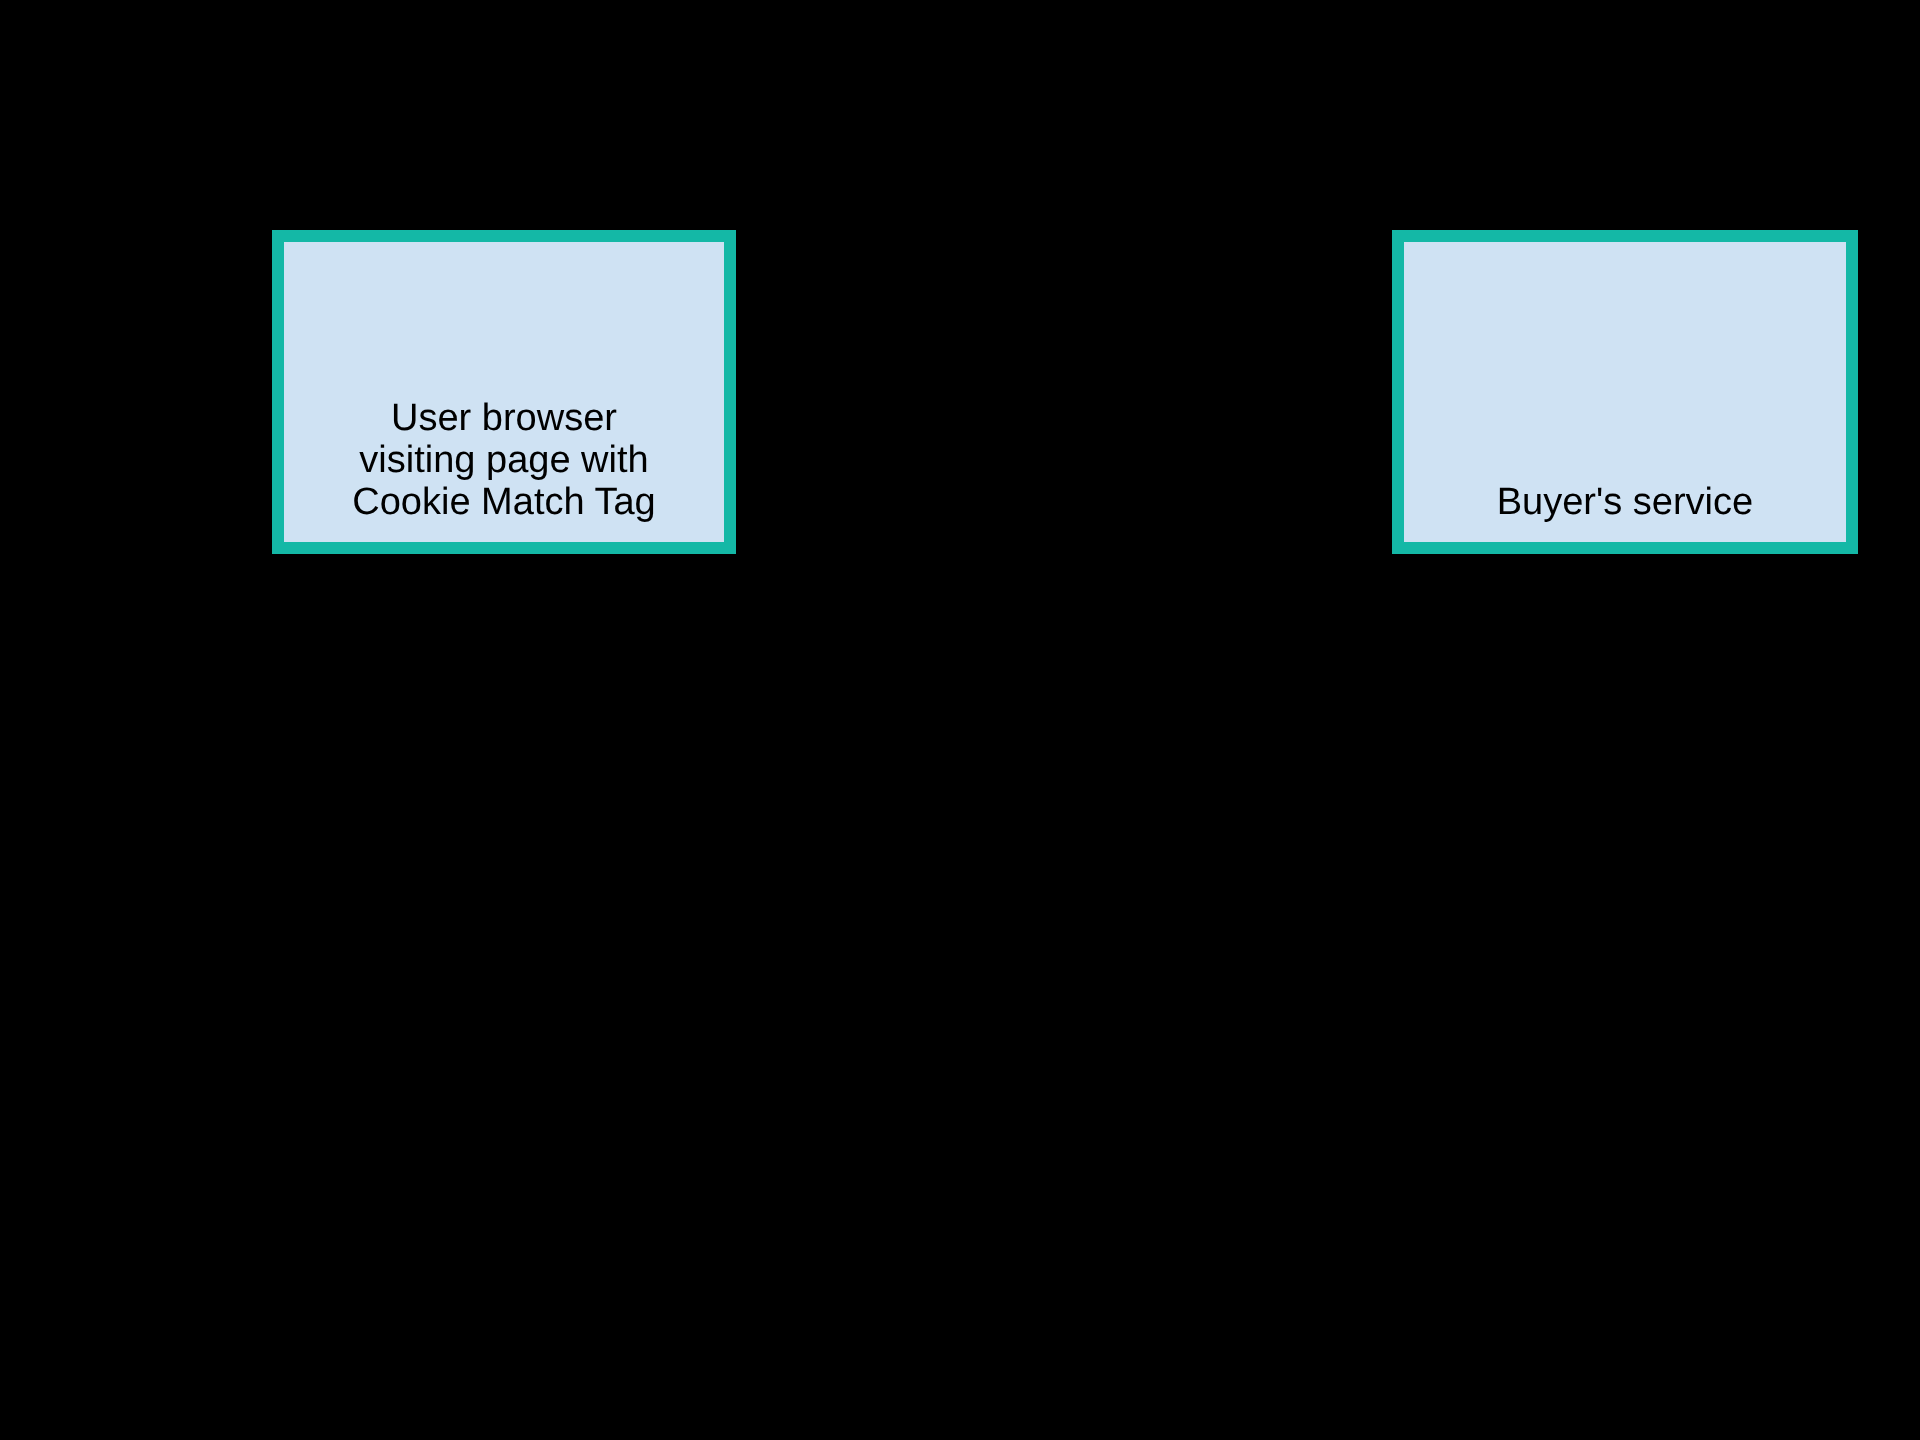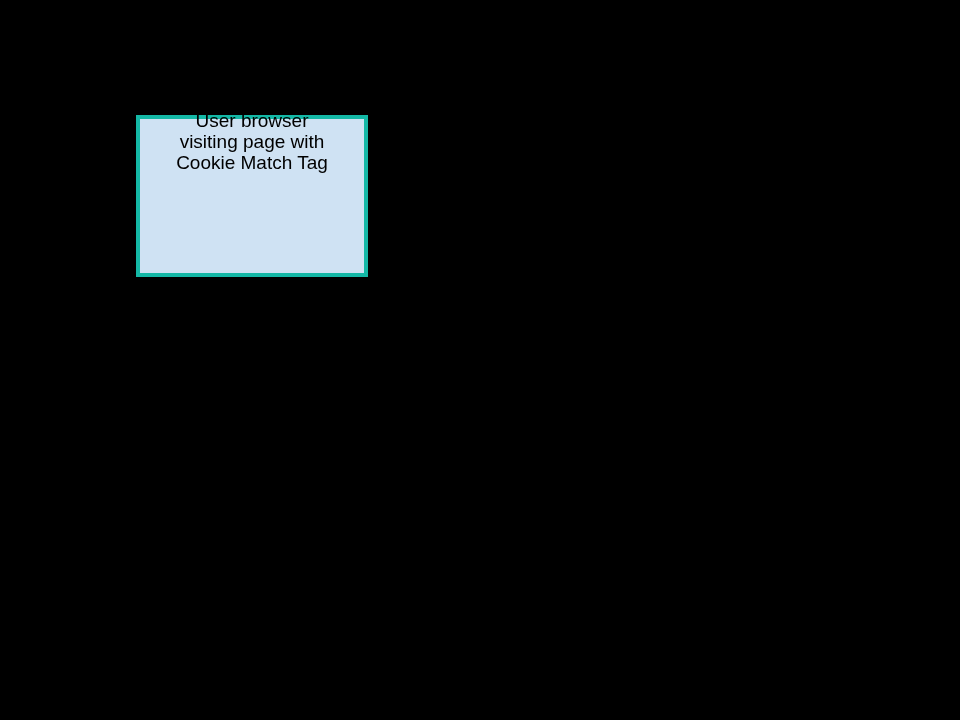--- a/index.html
+++ b/index.html
@@ -11,24 +11,24 @@
     position: relative;
     width: 960px;
     height: 720px;
     background: #000000;
     overflow: hidden;
     font-family: "Liberation Sans", "DejaVu Sans", sans-serif;
   }
   .node {
     position: absolute;
     background: #cfe2f3;
-    border: 4px solid #14b8a6;
+    border: 6px solid #14b8a6;
     box-sizing: border-box;
     display: flex;
-    align-items: flex-start;
+    align-items: flex-end;
     justify-content: center;
   }
   .node-label {
     display: block;
     width: 100%;
     text-align: center;
     white-space: pre-line;
     color: #000000;
     font-size: 19px;
     line-height: 21px;
@@ -42,15 +42,18 @@
 <body>
 
 <div id="canvas">
 
   <div class="node" id="node-user-browser">
     <span class="node-label">User browser
 visiting page with
 Cookie Match Tag</span>
   </div>
 
+  <div class="node" id="node-buyers-service">
+    <span class="node-label">Buyer's service</span>
+  </div>
 
 
 </div>
 
 </body></html>

